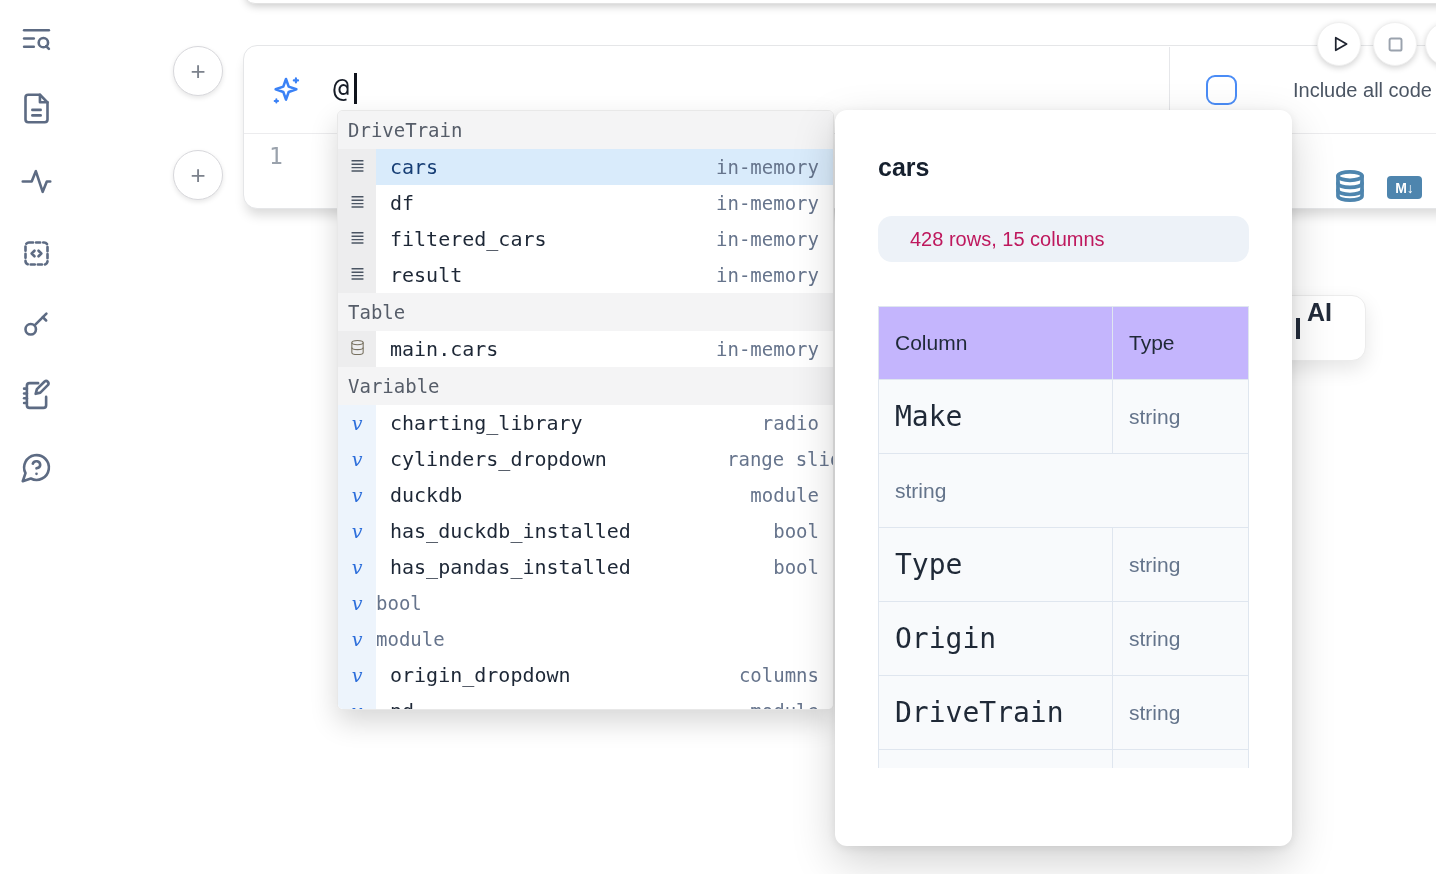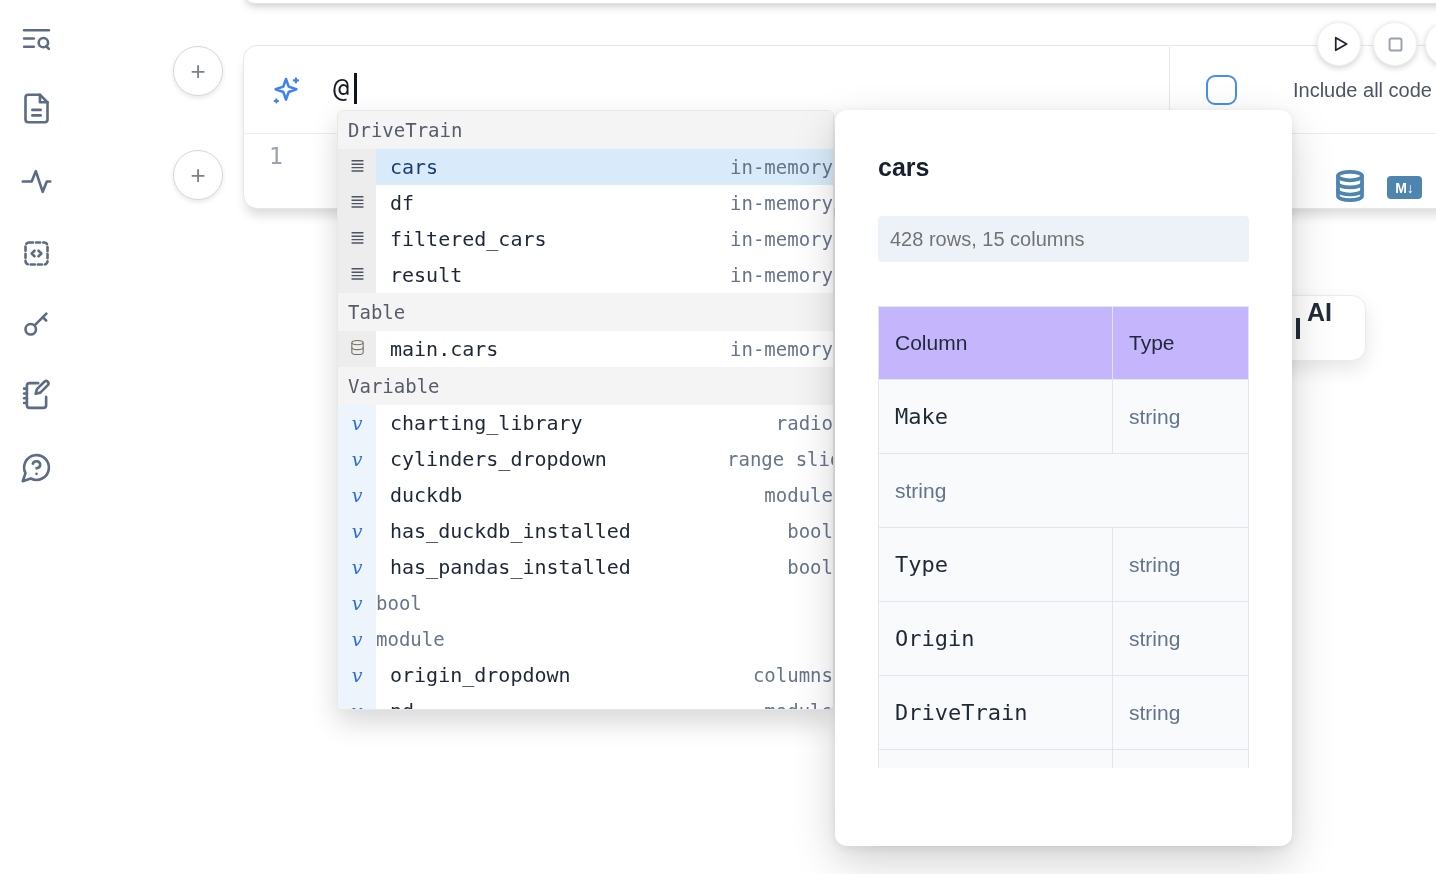--- a/index.html
+++ b/index.html
@@ -66,44 +66,44 @@
   .ac-header { height: 38px; line-height: 38px; background: #f4f4f5; color: #565d69;
     font-size: 19px; padding-left: 10px; font-family: "DejaVu Sans Mono", monospace; }
   .ac-row { display: flex; align-items: center; height: 36px; background: #fff; cursor: pointer; }
   .ac-row.sel { background: #d9ebfb; }
   .ac-gutter { width: 38px; height: 36px; flex: none; background: #ededee;
     display: flex; align-items: center; justify-content: center; }
   .ac-gutter.var { background: #edf4fc; }
   .ac-name { flex: 1; margin-left: 14px; font-family: "DejaVu Sans Mono", monospace;
     font-size: 20px; color: #1d2736; white-space: nowrap; overflow: hidden; }
   .ac-row.sel .ac-name { color: #173e75; }
-  .ac-type { font-family: "DejaVu Sans Mono", monospace;
+  .ac-type { padding-right: 14px; font-family: "DejaVu Sans Mono", monospace;
     font-size: 19px; color: #66748c; white-space: nowrap; }
   .ac-type.clip { width: 106px; padding-right: 0; overflow: hidden; text-align: left; flex: none; }
   .vicon { font-family: "DejaVu Serif", serif; font-style: italic; font-size: 19px; color: #2e6fdb; }
   .grip-icon svg { width: 17px; height: 17px; stroke: #4b5563; stroke-width: 1.7; }
   .dbs-icon svg { width: 17px; height: 17px; stroke: #77705f; fill: none; stroke-width: 1.5; }
 
   
   .panel { position: absolute; left: 835px; top: 110px; width: 457px; height: 736px;
     background: #fff; border-radius: 12px; box-shadow: 0 2px 10px rgba(0,0,0,.08), 0 16px 44px rgba(0,0,0,.18);
     z-index: 30; padding: 0 43px; }
   .pv-title { margin-top: 42px; font-size: 25px; font-weight: bold; color: #16202e; line-height: 30px; }
   .pv-source { margin-top: 16px; font-size: 20px; color: #64748b; line-height: 24px; }
-  .pv-badge { margin-top: 34px; height: 46px; background: #edf2f8; border-radius: 4px;
-    font-size: 20px; color: #737373; display: flex; align-items: center; padding-left: 12px; }
+  .pv-badge { margin-top: 34px; height: 46px; background: #edf2f8; border-radius: 14px;
+    font-size: 20px; color: #be185d; display: flex; align-items: center; padding-left: 32px; }
   .pv-clip { margin-top: 44px; height: 462px; overflow: hidden; }
   .pv-table { width: 100%; border: 1px solid #dfe6ef; }
   .pv-row { display: grid; grid-template-columns: 233px 1fr; }
   .pv-row > div { padding-left: 16px; display: flex; align-items: center; }
   .pv-row > div + div { border-left: 1px solid #dfe6ef; }
   .pv-row.head { height: 72px; background: #c4b5fd; }
   .pv-row.head > div { font-size: 21px; color: #1f2937; }
   .pv-row.body { height: 74px; background: #f8fafc; border-top: 1px solid #dfe6ef; }
-  .pv-col-name { font-family: "DejaVu Sans Mono", monospace; font-size: 22px; color: #1f2937; }
+  .pv-col-name { font-family: "DejaVu Sans Mono", monospace; font-size: 28px; color: #1f2937; }
   .pv-col-type { font-size: 21px; color: #64748b; }
 </style>
 </head>
 <body>
 
 <div class="canvas">
 
   <div class="prev-edge"></div>
 
   <div class="sidebar">

